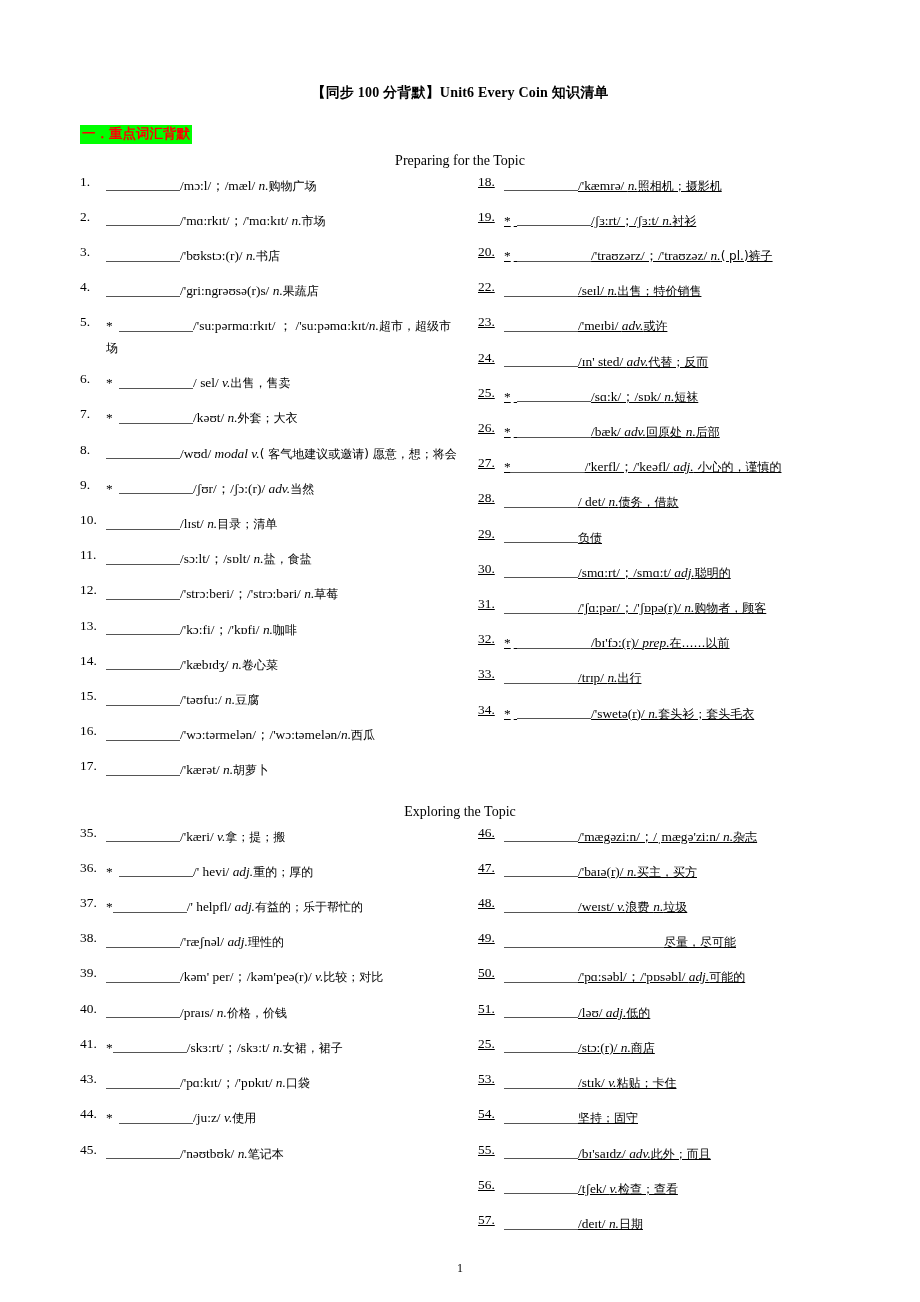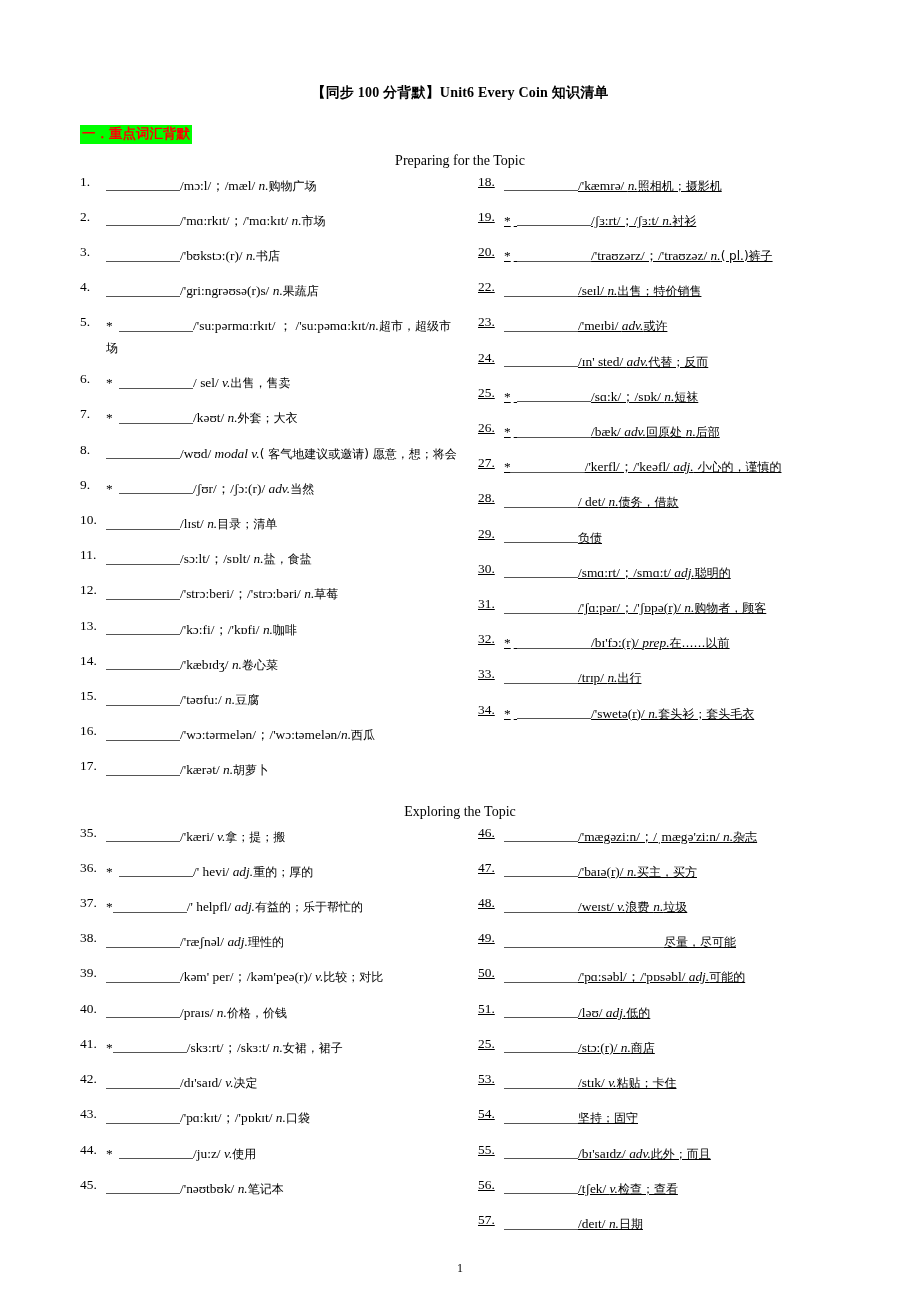--- a/index.html
+++ b/index.html
@@ -295,24 +295,20 @@
           </div>
           <div class="entry">
             <span class="num">40.</span>
             <span class="body"><span class="blank w-std"></span><span class="ipa">/praɪs/ </span><i>n.</i><span class="cn">价格，价钱</span></span>
           </div>
           <div class="entry">
             <span class="num">41.</span>
             <span class="body"><span class="star tight">*</span><span class="blank w-std"></span><span class="ipa">/skɜ:rt/；/skɜ:t/ </span><i>n.</i><span class="cn">女裙，裙子</span></span>
           </div>
           <div class="entry">
-            <span class="num">42.</span>
-            <span class="body"><span class="blank w-std"></span><span class="ipa">/dɪ'saɪd/ </span><i>v.</i><span class="cn">决定</span></span>
-          </div>
-          <div class="entry">
             <span class="num">43.</span>
             <span class="body"><span class="blank w-std"></span><span class="ipa">/'pɑ:kɪt/；/'pɒkɪt/ </span><i>n.</i><span class="cn">口袋</span></span>
           </div>
           <div class="entry">
             <span class="num">44.</span>
             <span class="body"><span class="star">*</span> <span class="blank w-std"></span><span class="ipa">/ju:z/ </span><i>v.</i><span class="cn">使用</span></span>
           </div>
           <div class="entry">
             <span class="num">45.</span>
             <span class="body"><span class="blank w-std"></span><span class="ipa">/'nəʊtbʊk/ </span><i>n.</i><span class="cn">笔记本</span></span>

